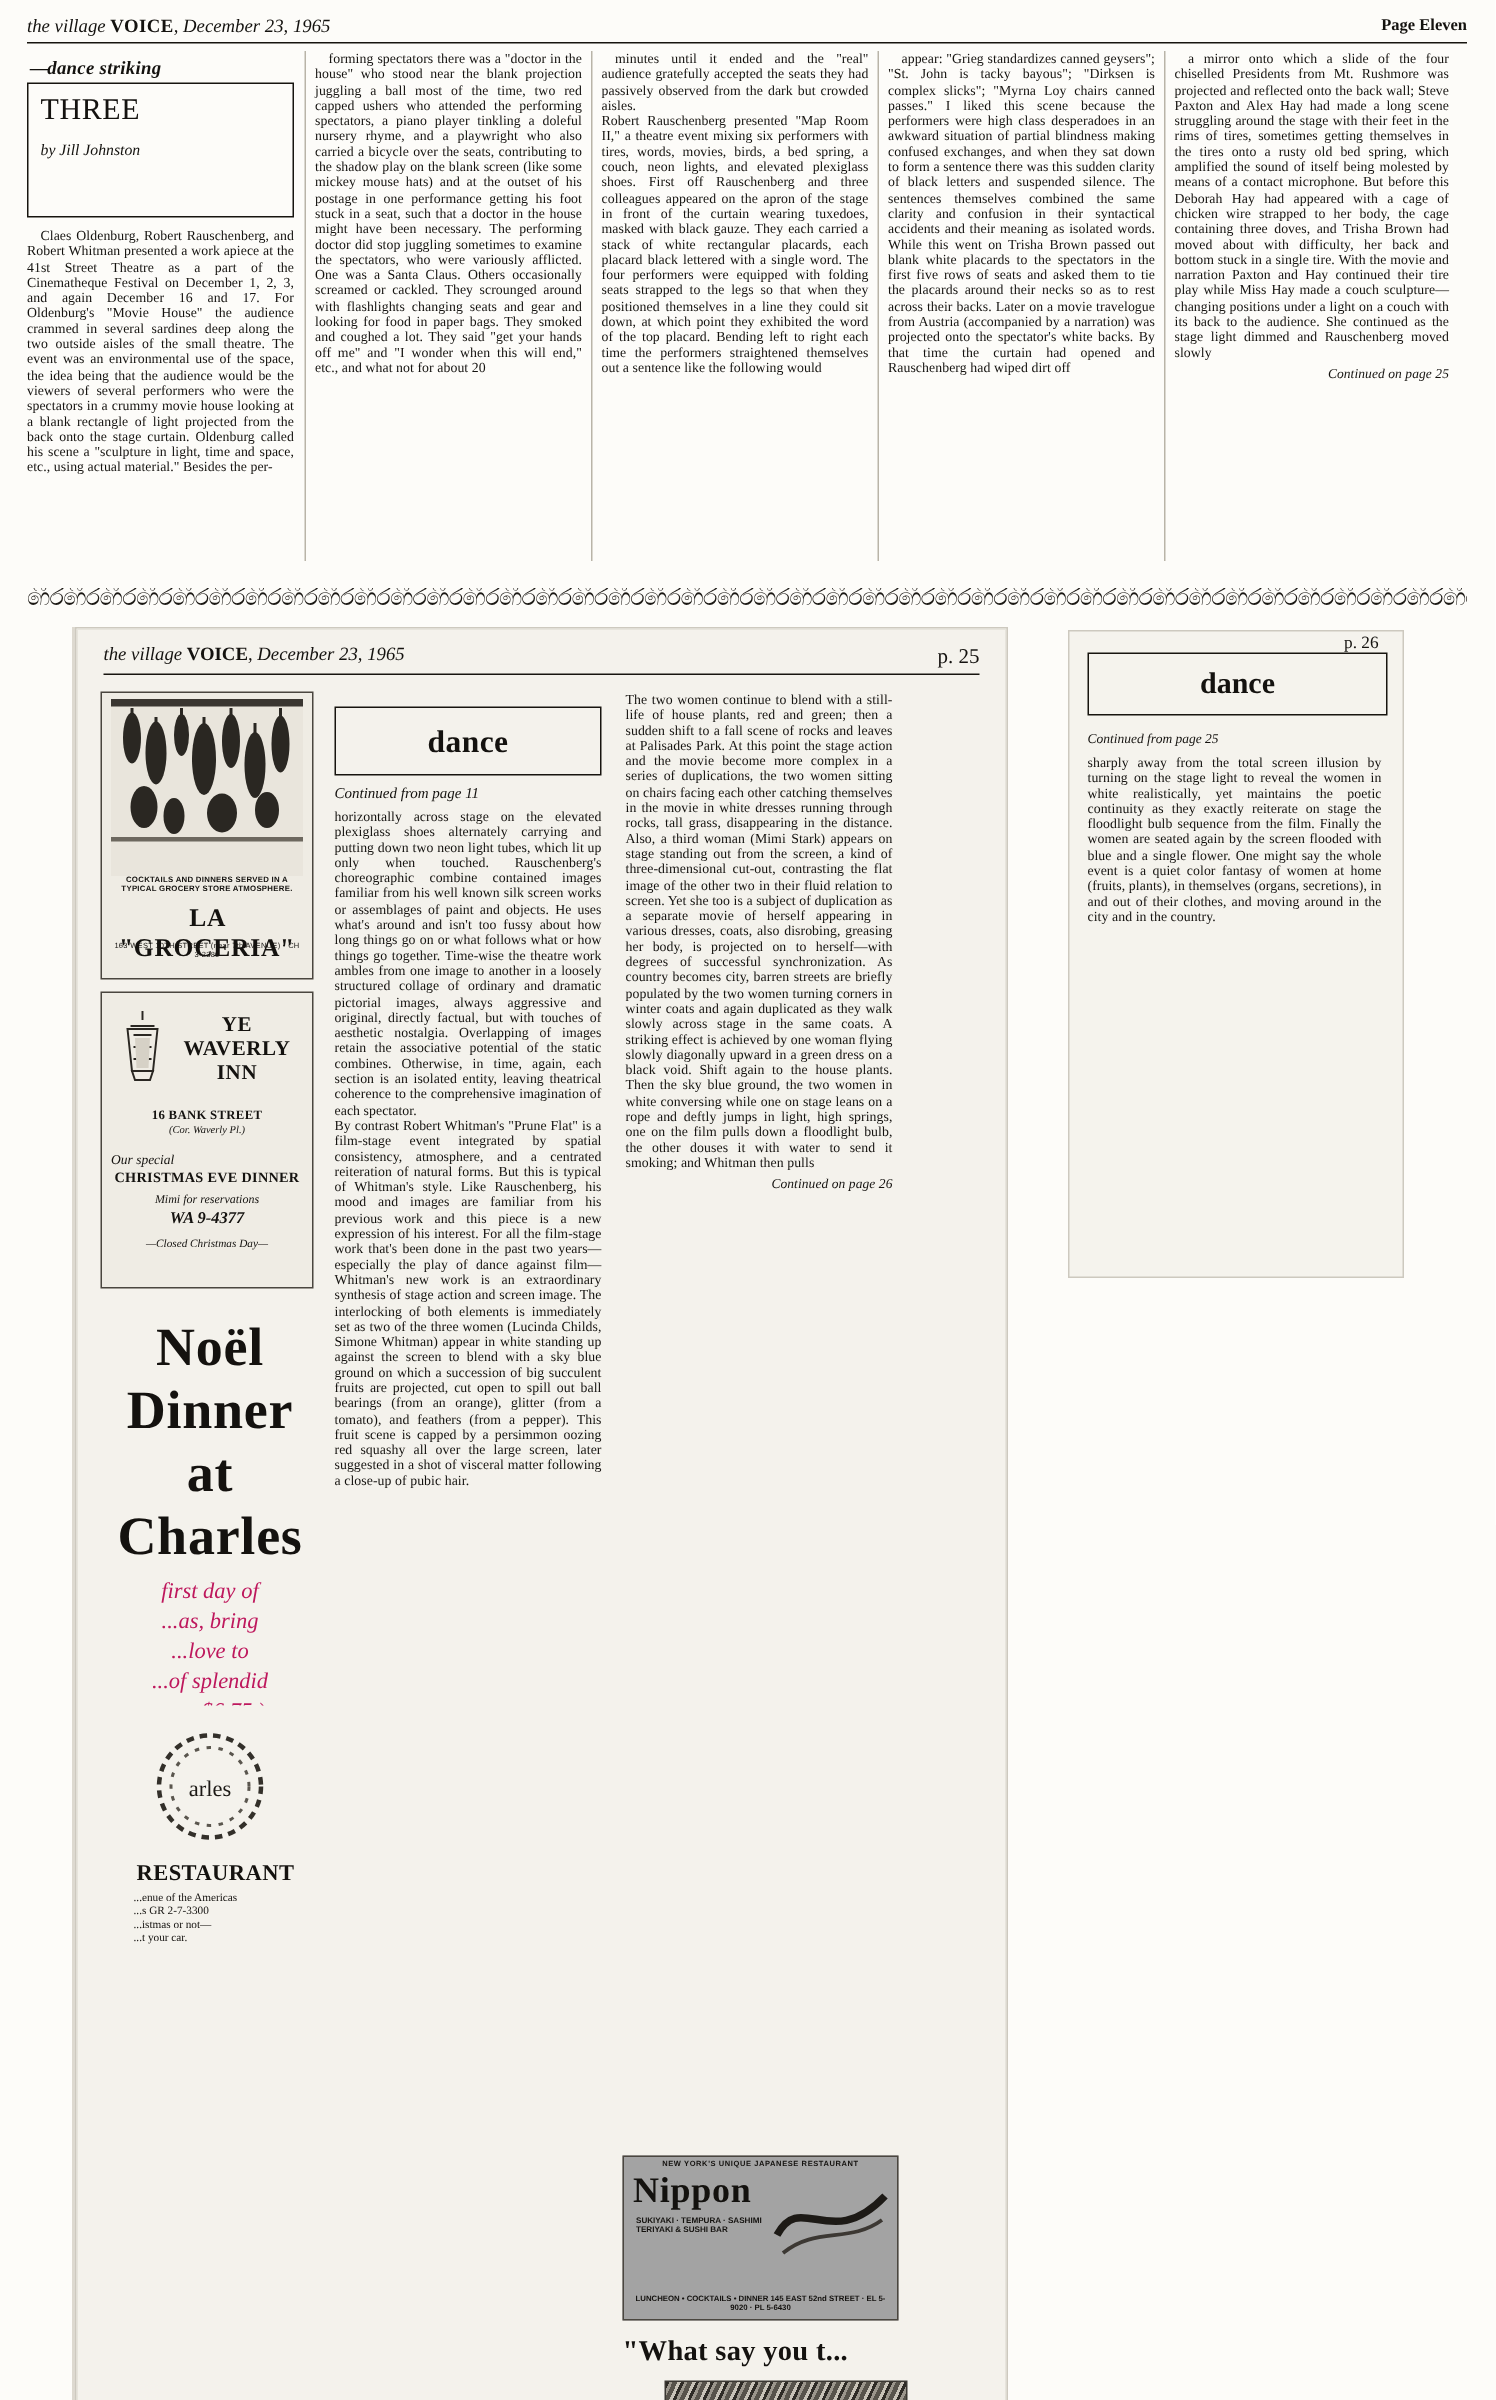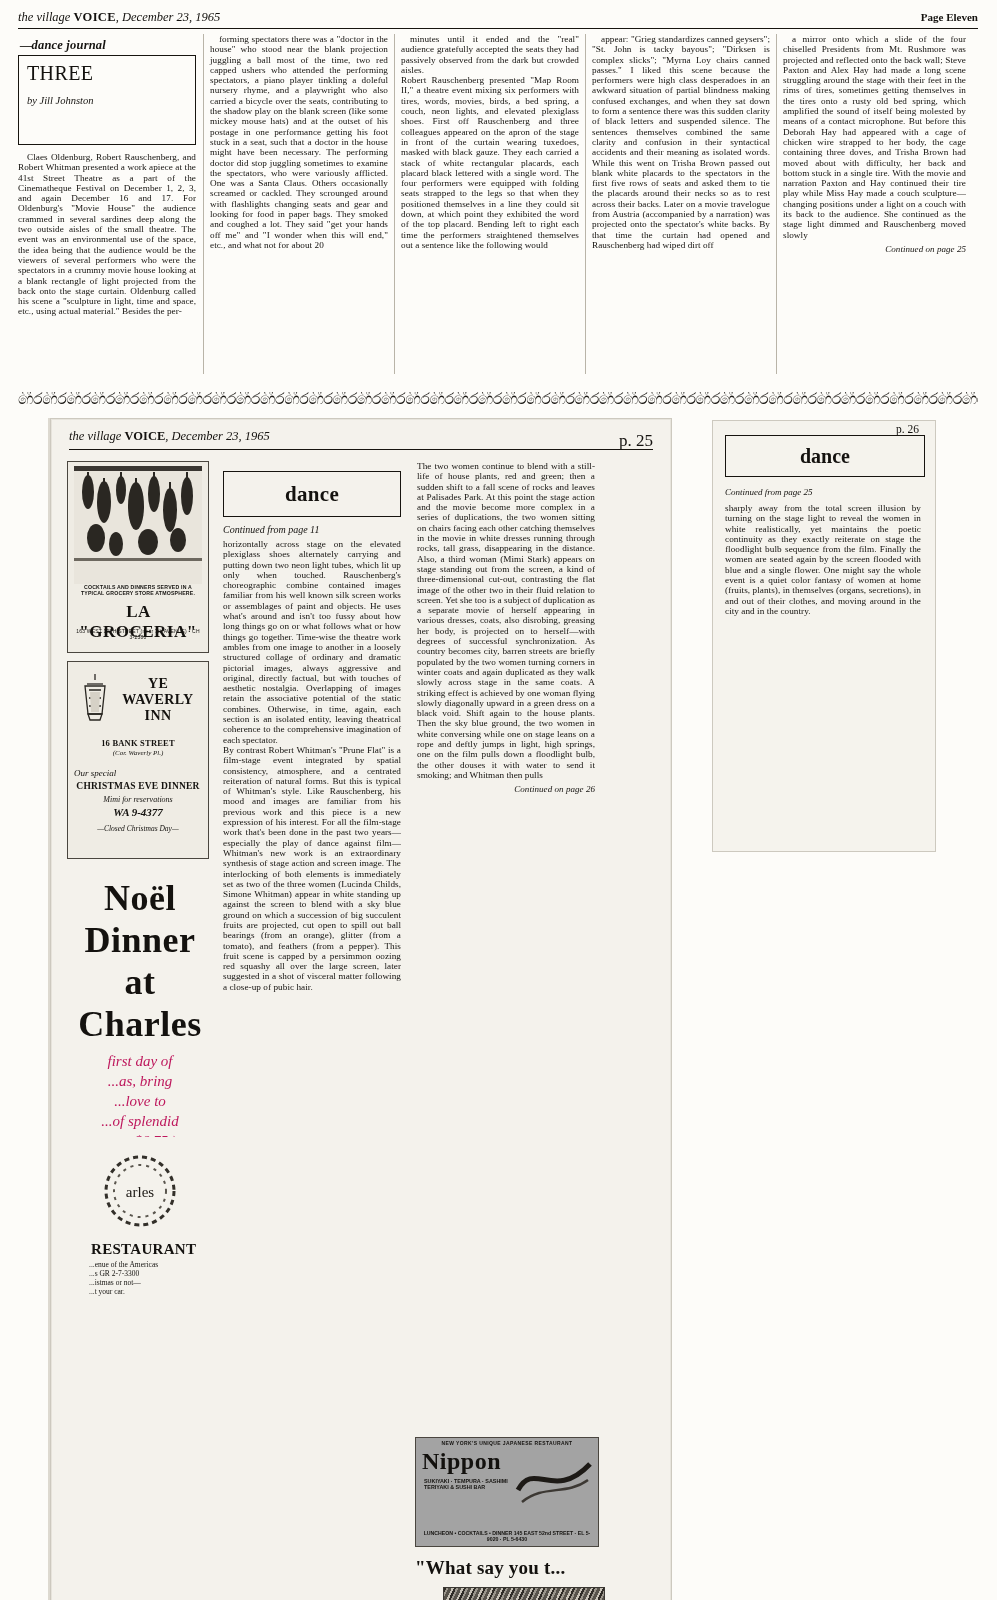--- a/index.html
+++ b/index.html
@@ -82,21 +82,21 @@
     border:1px solid #cdc9bf;
     box-shadow:0 0 0 1px #e7e4dc inset;
     overflow:hidden;
   }
   .c25-head{
     position:absolute;left:18px;top:10px;width:584px;height:20px;
     border-bottom:1.4px solid #17140f;
   }
   .c25-head .hl{position:absolute;left:0;top:0;font-style:italic;font-size:12.5px;}
   .c25-head .hl b{font-style:normal;font-weight:bold;}
-  .c25-head .hr{position:absolute;right:0;top:2px;font-size:17px;}
+  .c25-head .hr{position:absolute;right:0;top:2px;font-size:14px;}
 
   
   .adcol{position:absolute;left:16px;top:42px;width:140px;}
 
   .ad-groceria{
     position:relative;width:140px;height:190px;border:1px solid #4a463f;
     background:#efece4;overflow:hidden;
   }
   .sausages{
     position:absolute;left:6px;top:4px;width:128px;height:118px;
@@ -254,21 +254,21 @@
   </div>
 
   <div class="toparea">
 
     <div class="vrule" style="left:185px;"></div>
     <div class="vrule" style="left:376px;"></div>
     <div class="vrule" style="left:567px;"></div>
     <div class="vrule" style="left:758px;"></div>
 
     <div class="dancejournal">
-      <div class="dj-kicker"><span class="dash">—</span><span>dance journal</span></div>
+      <div class="dj-kicker"><span class="dash">—</span><span>dance striking</span></div>
       <div class="dj-box">
         <div class="dj-title">THREE</div>
         <div class="dj-byline">by Jill Johnston</div>
       </div>
       <div class="col dj-body">
           <p class="first">Claes Oldenburg, Robert Rauschenberg, and Robert Whitman presented a work apiece at the 41st Street Theatre as a part of the Cinematheque Festival on December 1, 2, 3, and again December 16 and 17. For Oldenburg's "Movie House" the audience crammed in several sardines deep along the two outside aisles of the small theatre. The event was an environmental use of the space, the idea being that the audience would be the viewers of several performers who were the spectators in a crummy movie house looking at a blank rectangle of light projected from the back onto the stage curtain. Oldenburg called his scene a "sculpture in light, time and space, etc., using actual material." Besides the per-</p>
         </div>
     </div>
 
     <div class="tcol col" id="tcol2">

